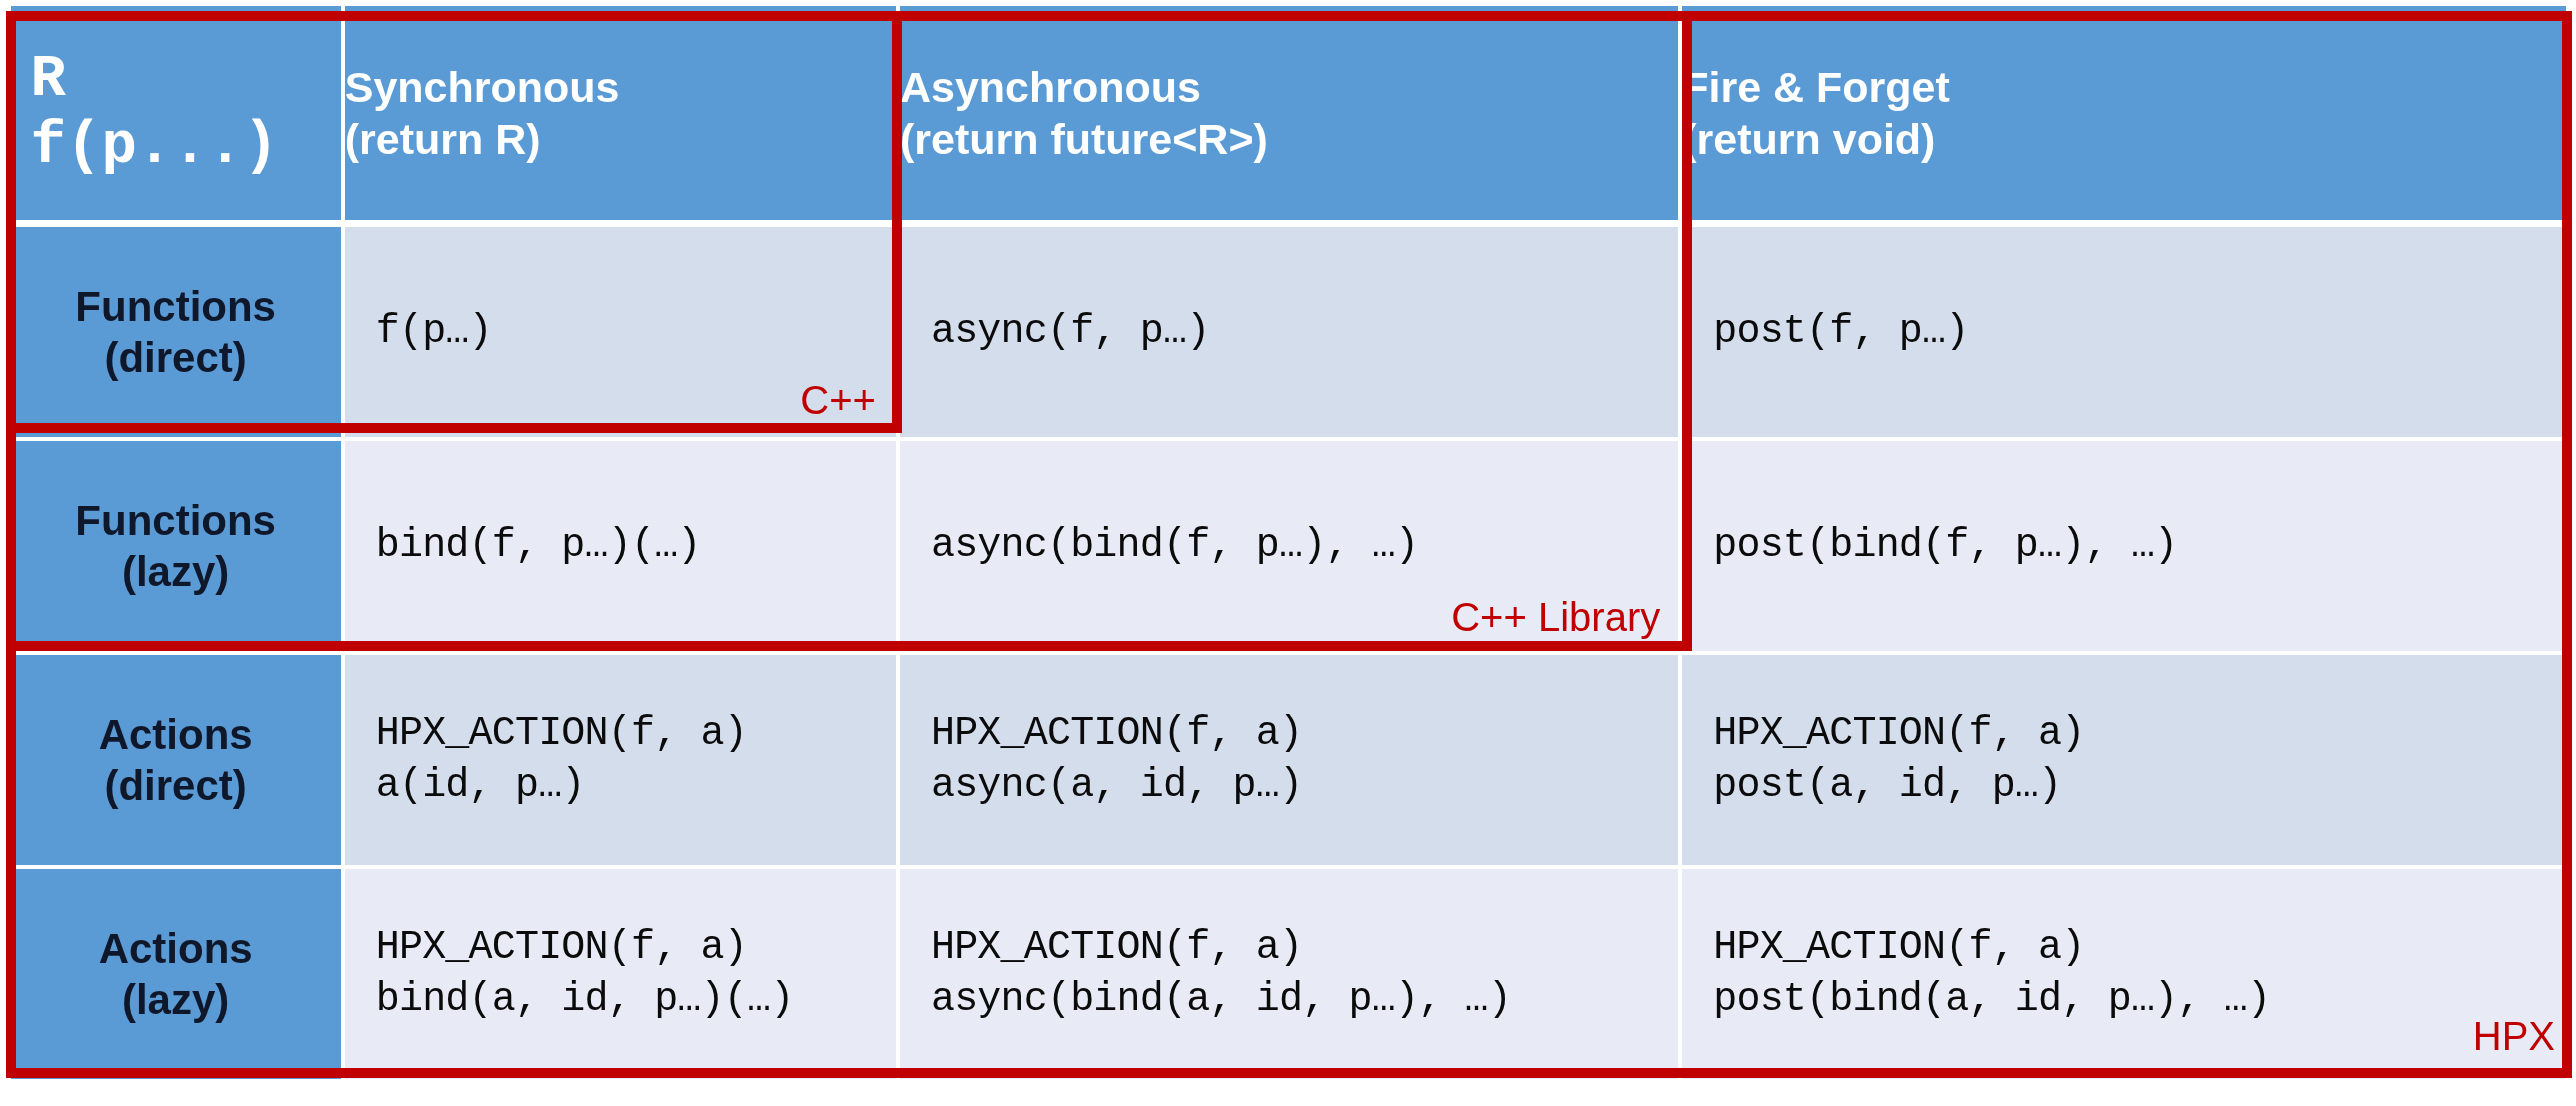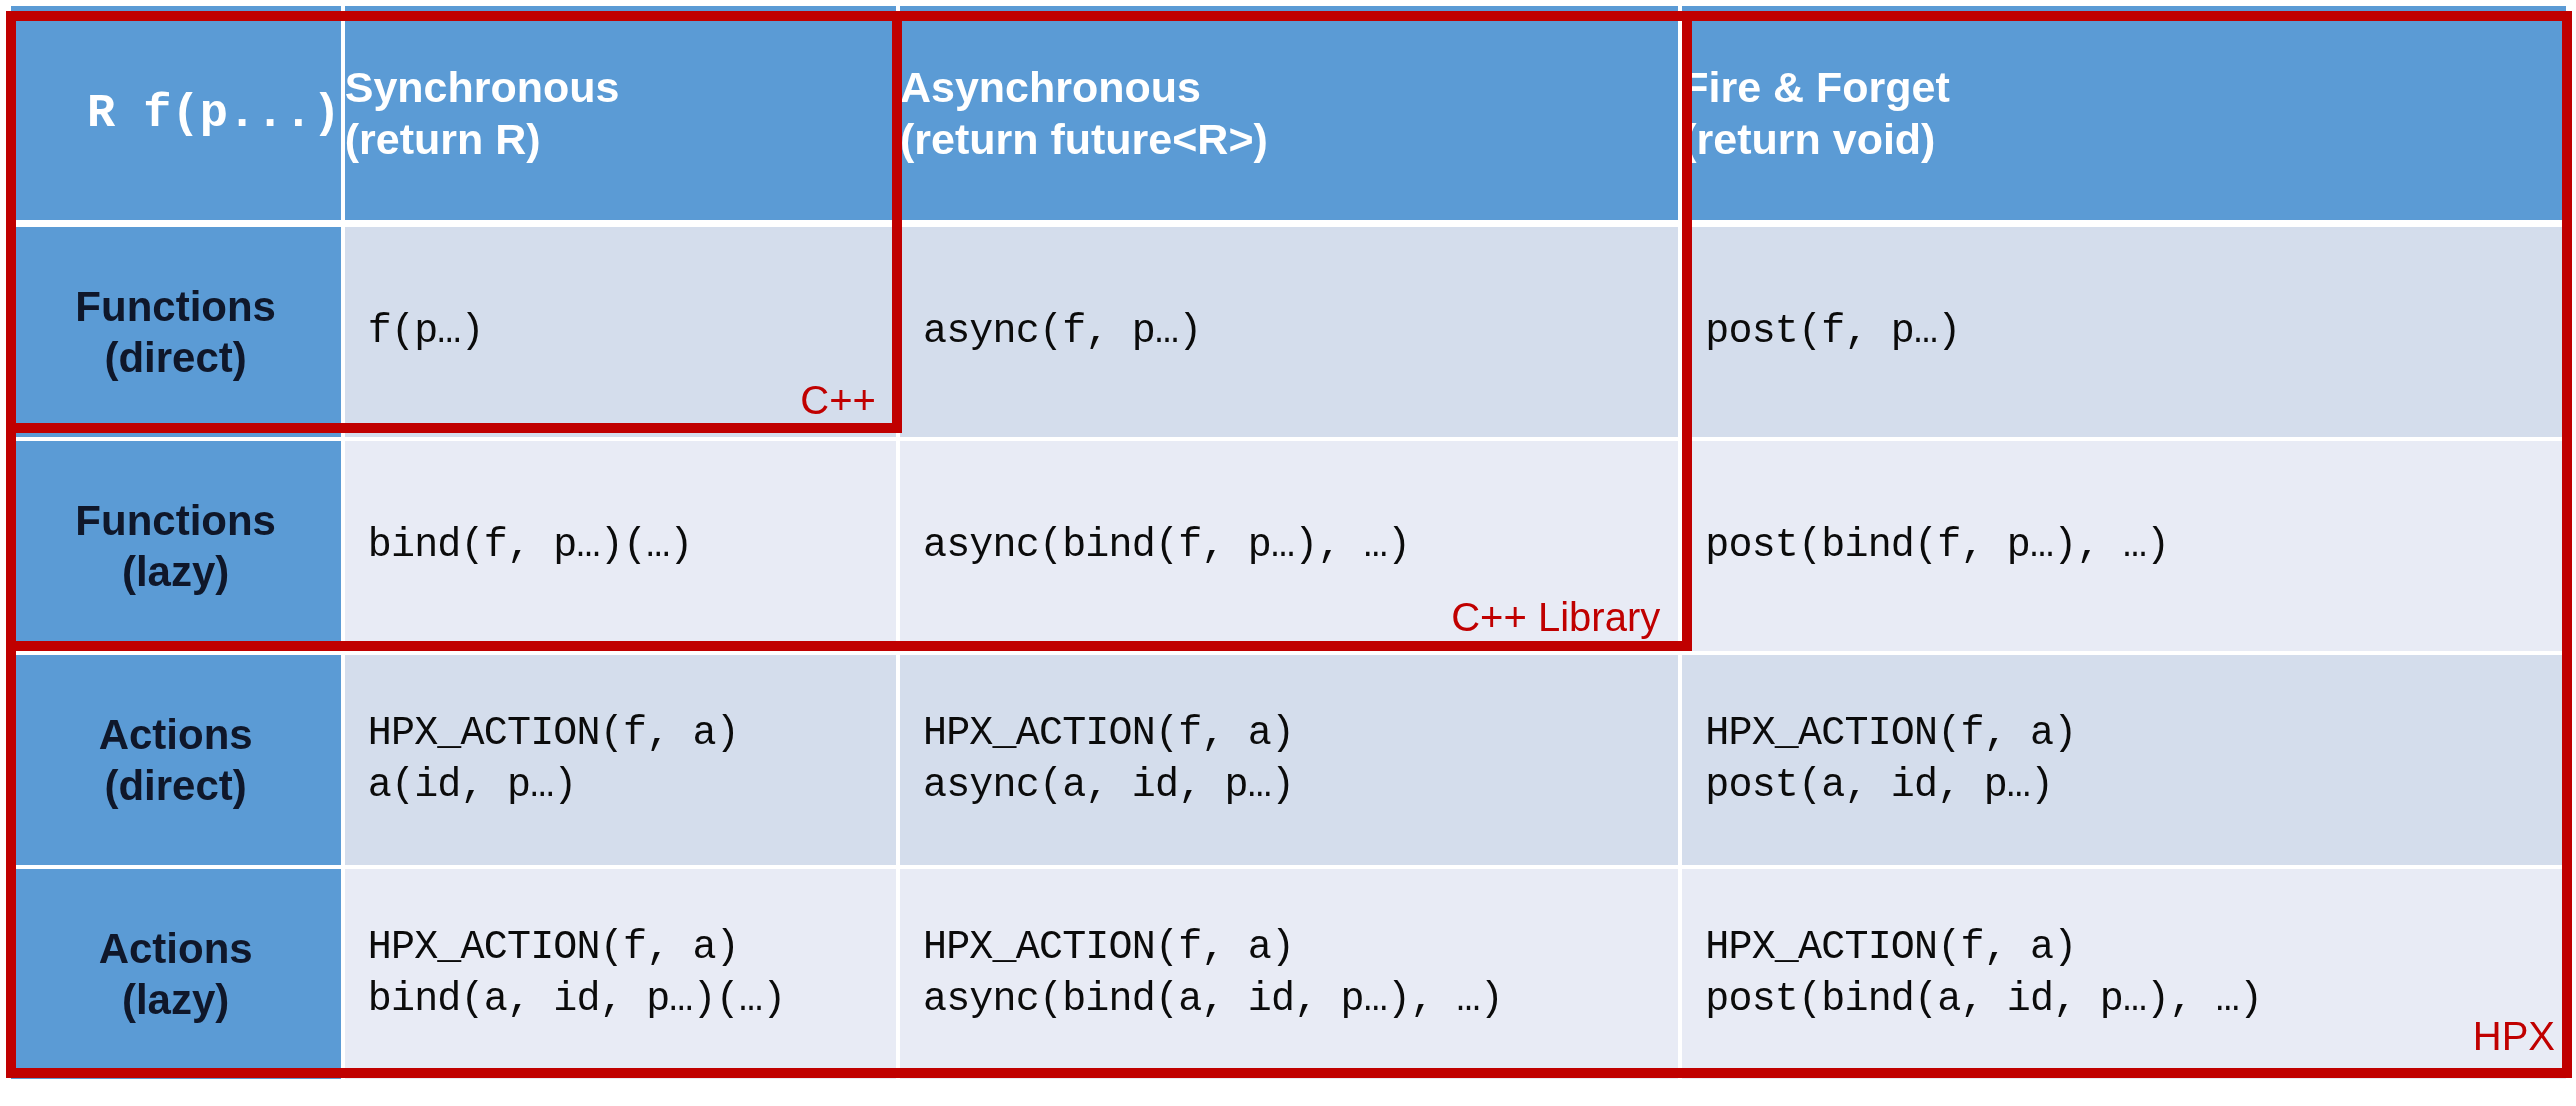--- a/index.html
+++ b/index.html
@@ -37,25 +37,25 @@
     color:#ffffff;
     border-right:4.6px solid #ffffff;
     border-bottom:7.6px solid #ffffff;
     padding:0;
     height:214px;
     vertical-align:middle;
   }
   thead th:last-child{border-right:none;}
 
   th.hdr-corner{
-    text-align:right;
+    text-align:left;
     padding-left:20px;
     font-family:"Liberation Mono", monospace;
     font-weight:bold;
-    font-size:47px;
+    font-size:59px;
     letter-spacing:0px;
   }
   th.hdr-col{
     text-align:left;
     font-weight:bold;
     font-size:43px;
     line-height:1.22;
   }
   th.hdr-col .l1{display:block;}
   th.hdr-col .l2{display:block;}
@@ -81,21 +81,21 @@
   }
   td.rowlabel .l1{display:block;}
   td.rowlabel .l2{display:block;}
 
   td.cell{
     position:relative;
     font-family:"Liberation Mono", monospace;
     font-size:40px;
     line-height:1.30;
     color:#0b0b0b;
-    padding:0 0 0 23px;
+    padding:0 0 0 31px;
     letter-spacing:-0.8px;
   }
   tbody tr.band-dark td.cell{ background:#D4DDEC; }
   tbody tr.band-light td.cell{ background:#E8EBF5; }
 
   td.cell .code{ display:block; white-space:pre; }
 
   
   .tag{
     position:absolute;

